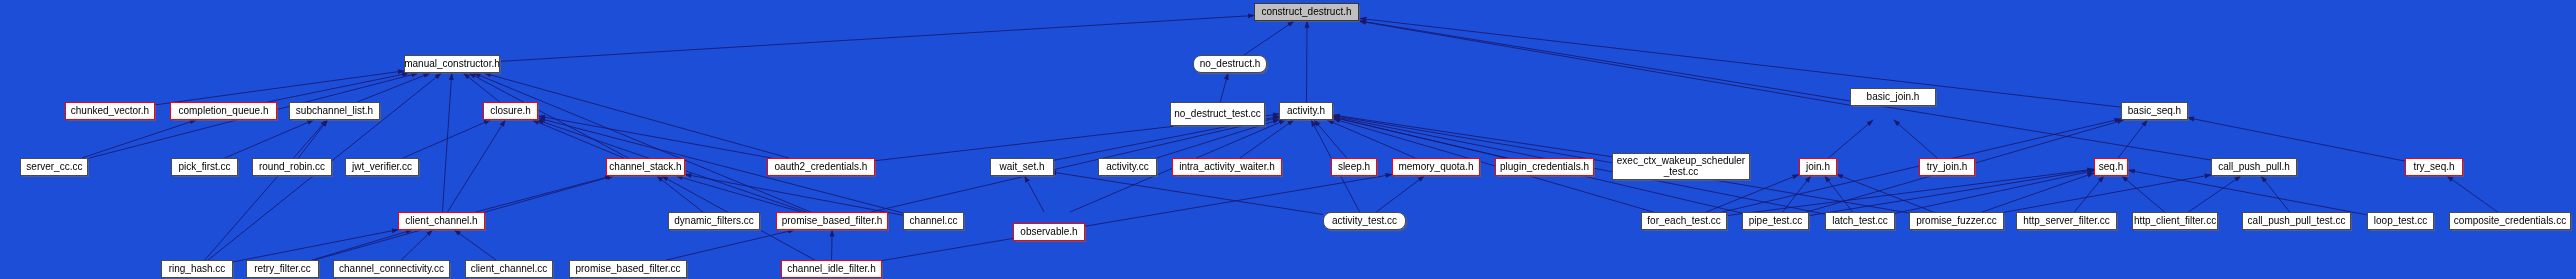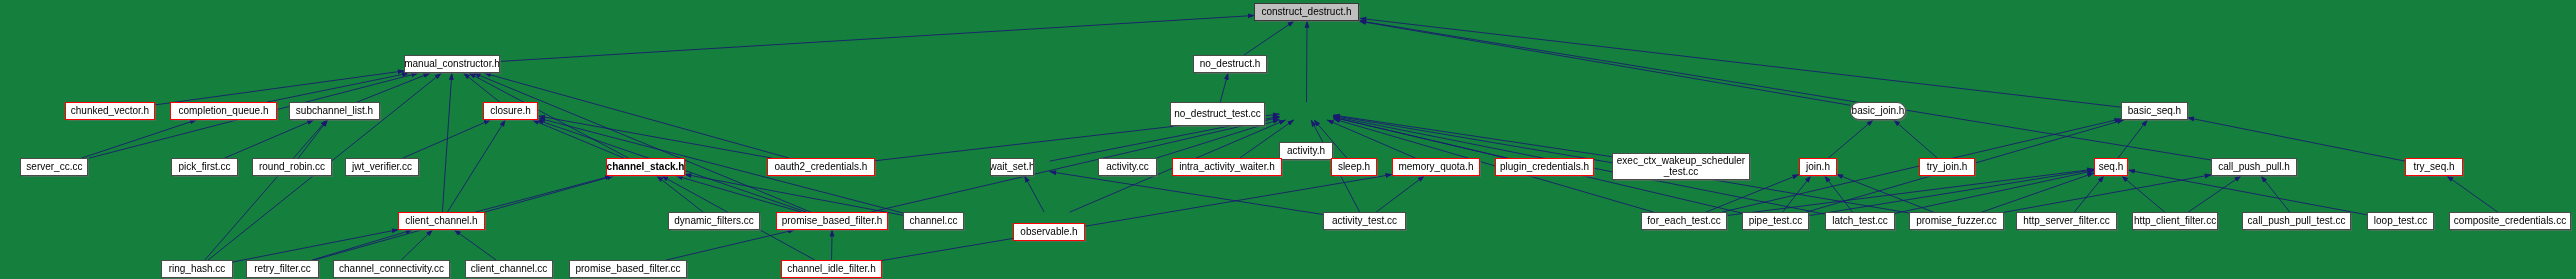--- a/index.html
+++ b/index.html
@@ -1,20 +1,20 @@
 <!DOCTYPE html>
 <html style="font-size:10.5px"><head>
 <meta charset="utf-8">
 <style>
   html, body { margin: 0; padding: 0; background: #ffffff; }
   .canvas {
     position: relative;
     width: 2576px;
     height: 280px;
-    background: #15803d;
+    background: #1d4ed8;
     font-family: "Liberation Sans", "DejaVu Sans", sans-serif;
     overflow: hidden;
   }
   svg.edges {
     position: absolute;
     left: 0; top: 0;
     width: 2576px; height: 280px;
   }
   .nodes-layer { position: absolute; left: 0; top: 0; width: 100%; height: 100%; }
   .node {
@@ -126,54 +126,54 @@
         <line x1="3594.0" y1="326.0" x2="3232.0" y2="258.4" stroke="#191970" stroke-width="1.3" marker-end="url(#arrow)"></line>
         <line x1="3043.0" y1="322.4" x2="3358.0" y2="265.3" stroke="#191970" stroke-width="1.3" marker-end="url(#arrow)"></line>
         <line x1="3323.2" y1="322.0" x2="3403.3" y2="267.0" stroke="#191970" stroke-width="1.3" marker-end="url(#arrow)"></line>
         <line x1="3477.3" y1="322.0" x2="3433.7" y2="267.0" stroke="#191970" stroke-width="1.3" marker-end="url(#arrow)"></line>
         <line x1="3793.1" y1="322.0" x2="3715.9" y2="267.0" stroke="#191970" stroke-width="1.3" marker-end="url(#arrow)"></line>
       </g>
   </svg>
   <div class="nodes-layer" id="nodes-layer">
       <div class="node root" style="left: 1254px; top: 3.3px; width: 105px; height: 18px;">construct_destruct.h</div>
       <div class="node" style="left: 404px; top: 55px; width: 96px; height: 18px;">manual_constructor.h</div>
-      <div class="node" style="left: 1193px; top: 55px; width: 74px; height: 18px;">no_destruct.h</div>
+      <div class="node" style="left: 1193px; top: 55px; width: 74px; height: 18px; border-radius: 8px;">no_destruct.h</div>
       <div class="node red" style="left: 65px; top: 102px; width: 90px; height: 18px;">chunked_vector.h</div>
       <div class="node red" style="left: 170px; top: 102px; width: 107px; height: 18px;">completion_queue.h</div>
       <div class="node" style="left: 289px; top: 102px; width: 91px; height: 18px;">subchannel_list.h</div>
       <div class="node red" style="left: 483px; top: 102px; width: 55px; height: 18px;">closure.h</div>
       <div class="node" style="left: 1170px; top: 102px; width: 95px; height: 24px;">no_destruct_test.cc</div>
-      <div class="node" style="left: 1279px; top: 102px; width: 54px; height: 18px; margin-top: 40px;">activity.h</div>
-      <div class="node" style="left: 1850px; top: 102px; width: 56px; height: 18px; border-radius: 9px;">basic_join.h</div>
+      <div class="node" style="left: 1279px; top: 102px; width: 54px; height: 18px;">activity.h</div>
+      <div class="node" style="left: 1850px; top: 88px; width: 86px; height: 18px;">basic_join.h</div>
       <div class="node" style="left: 2121px; top: 102px; width: 67px; height: 18px;">basic_seq.h</div>
       <div class="node" style="left: 20.4px; top: 158px; width: 68px; height: 18px;">server_cc.cc</div>
       <div class="node" style="left: 171px; top: 158px; width: 67px; height: 18px;">pick_first.cc</div>
       <div class="node" style="left: 252px; top: 158px; width: 80px; height: 18px;">round_robin.cc</div>
       <div class="node" style="left: 345px; top: 158px; width: 74px; height: 18px;">jwt_verifier.cc</div>
-      <div class="node red" style="left: 606px; top: 158px; width: 79px; height: 18px; font-weight: bold;">channel_stack.h</div>
+      <div class="node red" style="left: 606px; top: 158px; width: 79px; height: 18px;">channel_stack.h</div>
       <div class="node red" style="left: 767px; top: 158px; width: 108px; height: 18px;">oauth2_credentials.h</div>
-      <div class="node" style="left: 990px; top: 158px; width: 44px; height: 18px;">wait_set.h</div>
+      <div class="node" style="left: 990px; top: 158px; width: 64px; height: 18px;">wait_set.h</div>
       <div class="node" style="left: 1098px; top: 158px; width: 59px; height: 18px;">activity.cc</div>
       <div class="node red" style="left: 1172px; top: 158px; width: 110px; height: 18px;">intra_activity_waiter.h</div>
       <div class="node red" style="left: 1331px; top: 158px; width: 46px; height: 18px;">sleep.h</div>
       <div class="node red" style="left: 1392px; top: 158px; width: 88px; height: 18px;">memory_quota.h</div>
       <div class="node red" style="left: 1495px; top: 158px; width: 99px; height: 18px;">plugin_credentials.h</div>
       <div class="node" style="left: 1612px; top: 153px; width: 138px; height: 27px;">exec_ctx_wakeup_scheduler
 _test.cc</div>
       <div class="node red" style="left: 1799px; top: 158px; width: 38px; height: 18px;">join.h</div>
       <div class="node red" style="left: 1919px; top: 158px; width: 56px; height: 18px; text-align: right;">try_join.h</div>
       <div class="node red" style="left: 2094px; top: 158px; width: 34px; height: 18px;">seq.h</div>
       <div class="node" style="left: 2211px; top: 158px; width: 86px; height: 18px;">call_push_pull.h</div>
       <div class="node red" style="left: 2405px; top: 158px; width: 58px; height: 18px;">try_seq.h</div>
       <div class="node red" style="left: 398px; top: 212px; width: 87px; height: 18px;">client_channel.h</div>
       <div class="node" style="left: 668px; top: 212px; width: 92px; height: 18px;">dynamic_filters.cc</div>
       <div class="node red" style="left: 776px; top: 212px; width: 112px; height: 18px;">promise_based_filter.h</div>
       <div class="node" style="left: 903px; top: 212px; width: 61px; height: 18px;">channel.cc</div>
       <div class="node red" style="left: 1013px; top: 212px; width: 72px; height: 18px; margin-top: 11px;">observable.h</div>
-      <div class="node" style="left: 1323px; top: 212px; width: 83px; height: 18px;">activity_test.cc</div>
+      <div class="node" style="left: 1323px; top: 212px; width: 83px; height: 18px; border-radius: 8px;">activity_test.cc</div>
       <div class="node" style="left: 1641px; top: 212px; width: 86px; height: 18px;">for_each_test.cc</div>
       <div class="node" style="left: 1742px; top: 212px; width: 67px; height: 18px;">pipe_test.cc</div>
       <div class="node" style="left: 1825px; top: 212px; width: 70px; height: 18px;">latch_test.cc</div>
       <div class="node" style="left: 1909px; top: 212px; width: 95px; height: 18px;">promise_fuzzer.cc</div>
       <div class="node" style="left: 2016px; top: 212px; width: 101px; height: 18px;">http_server_filter.cc</div>
       <div class="node" style="left: 2132px; top: 212px; width: 86px; height: 18px;">http_client_filter.cc</div>
       <div class="node" style="left: 2242px; top: 212px; width: 109px; height: 18px;">call_push_pull_test.cc</div>
       <div class="node" style="left: 2367px; top: 212px; width: 67px; height: 18px;">loop_test.cc</div>
       <div class="node" style="left: 2449px; top: 212px; width: 122px; height: 18px;">composite_credentials.cc</div>
       <div class="node" style="left: 161px; top: 260px; width: 72px; height: 18px;">ring_hash.cc</div>

